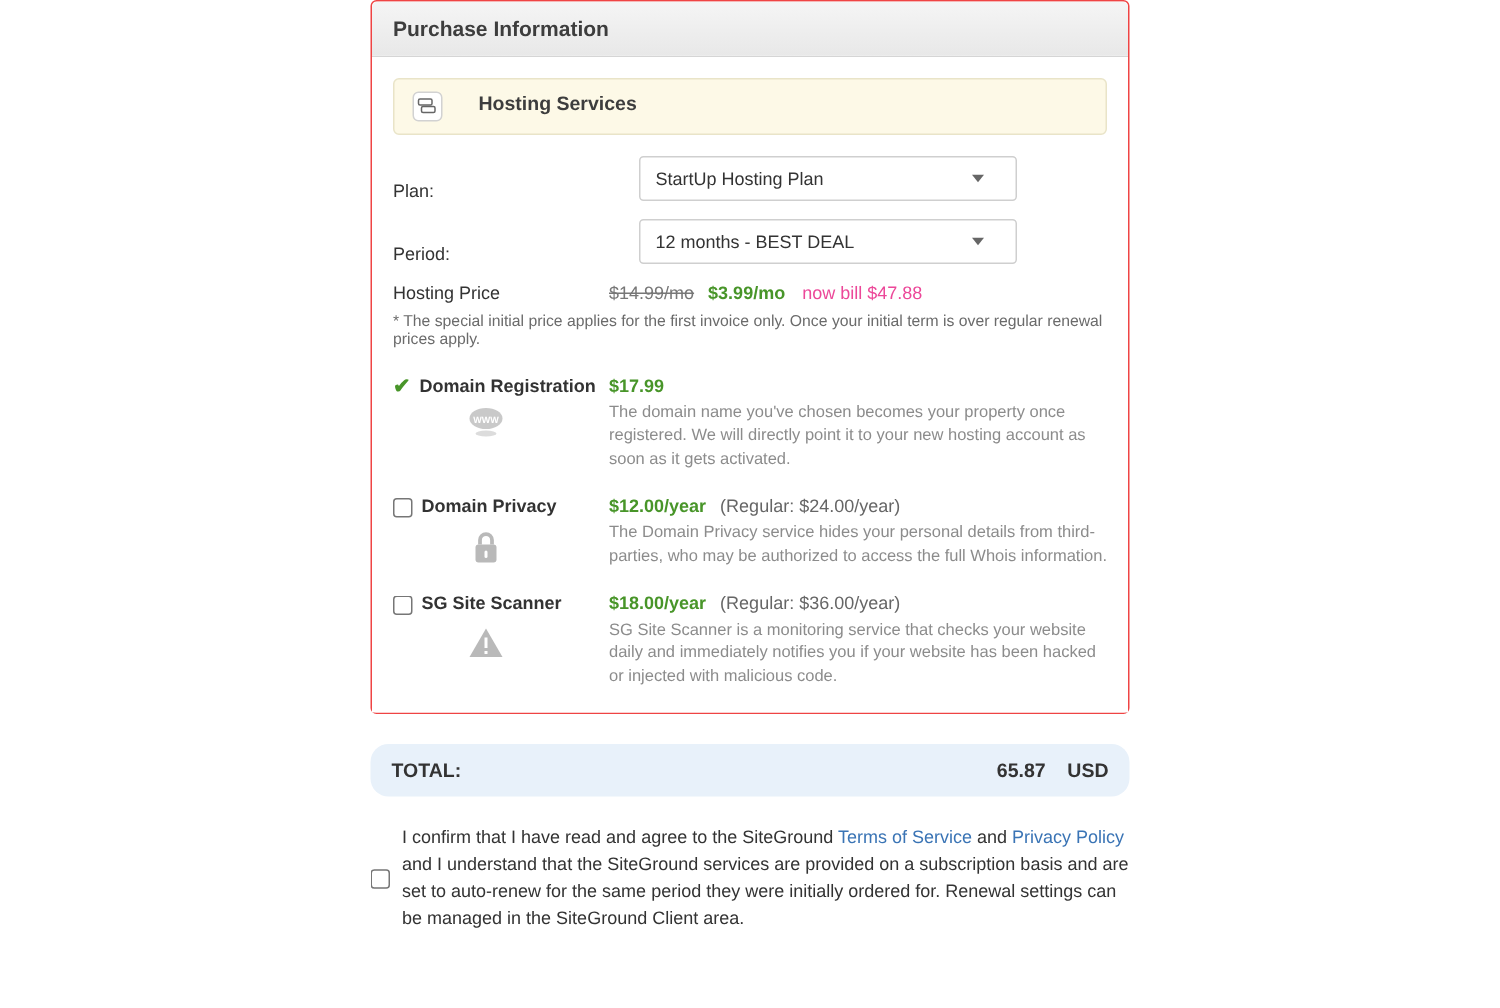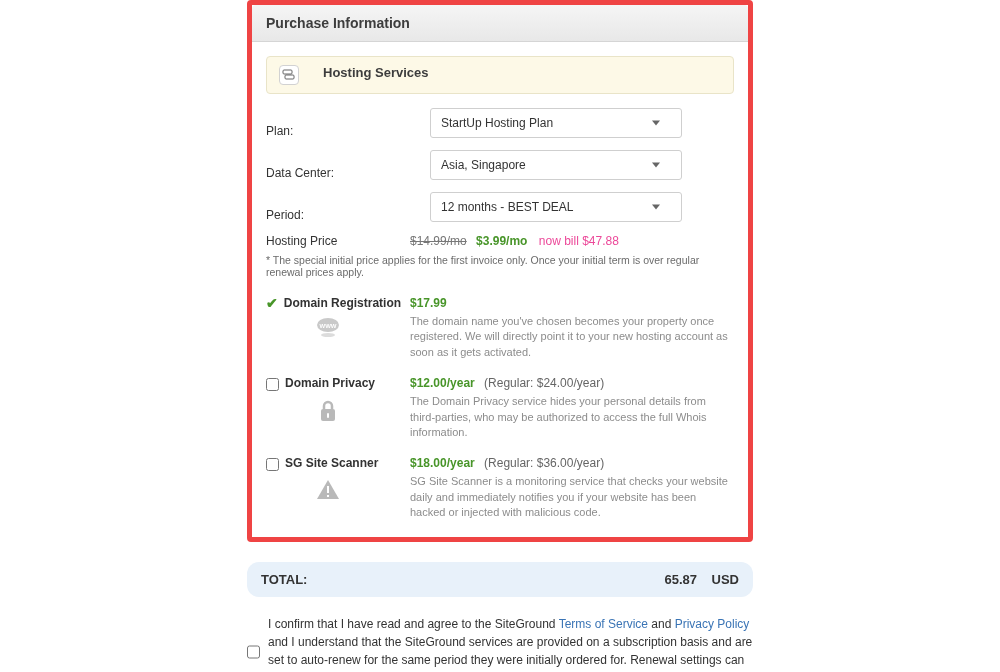--- a/index.html
+++ b/index.html
@@ -7,21 +7,21 @@
       font-family: Arial, Helvetica, sans-serif;
       background: #ffffff;
       color: #333;
       font-size: 12px;
     }
     .container {
       width: 506px;
       margin: 0 auto;
     }
     .panel {
-      border: 5px solid #ef4444;
+      border: 1px solid #ef4444;
       border-radius: 4px;
       margin-bottom: 20px;
     }
     .panel-header {
       background: linear-gradient(to bottom, #f5f5f5, #e8e8e8);
       border-bottom: 1px solid #d5d5d5;
       padding: 10px 14px;
       font-weight: bold;
       font-size: 14px;
       color: #3d3d3d;
@@ -180,26 +180,20 @@
         <div class="title">Hosting Services</div>
       </div>
 
       <div class="form-row">
         <div class="form-label">Plan:</div>
         <div class="select-wrap">
           <div class="select">StartUp Hosting Plan</div>
         </div>
       </div>
 
-      <div class="form-row">
-        <div class="form-label">Data Center:</div>
-        <div class="select-wrap">
-          <div class="select">Asia, Singapore</div>
-        </div>
-      </div>
 
       <div class="form-row">
         <div class="form-label">Period:</div>
         <div class="select-wrap">
           <div class="select">12 months - BEST DEAL</div>
         </div>
       </div>
 
       <div class="price-row" style="margin-bottom:6px;">
         <div class="form-label">Hosting Price</div>

